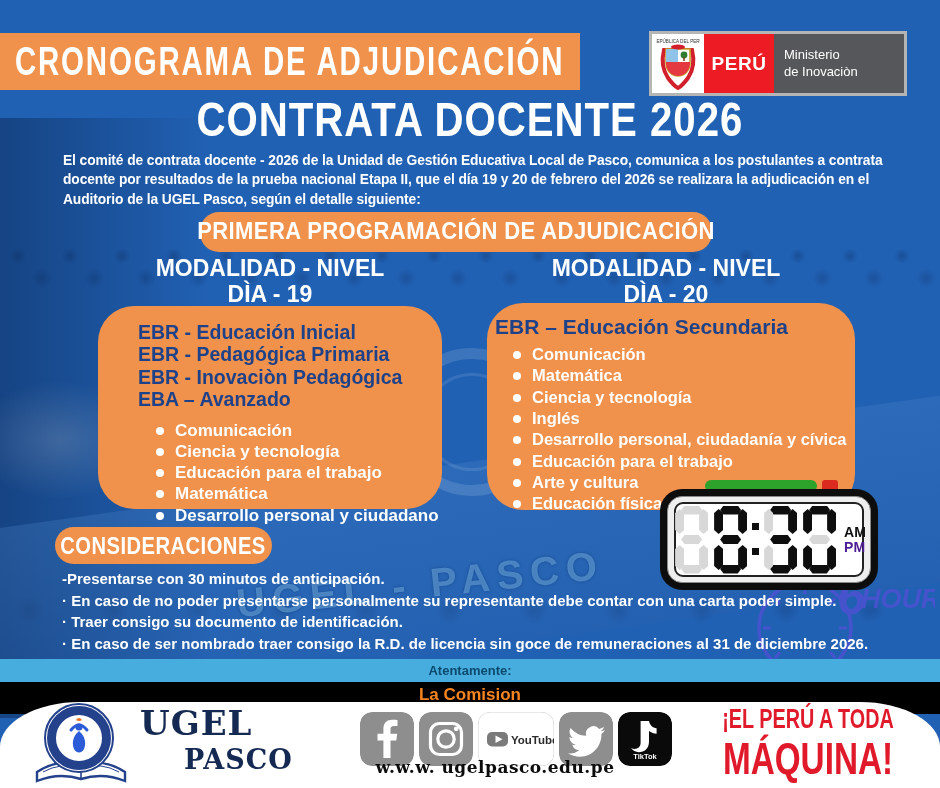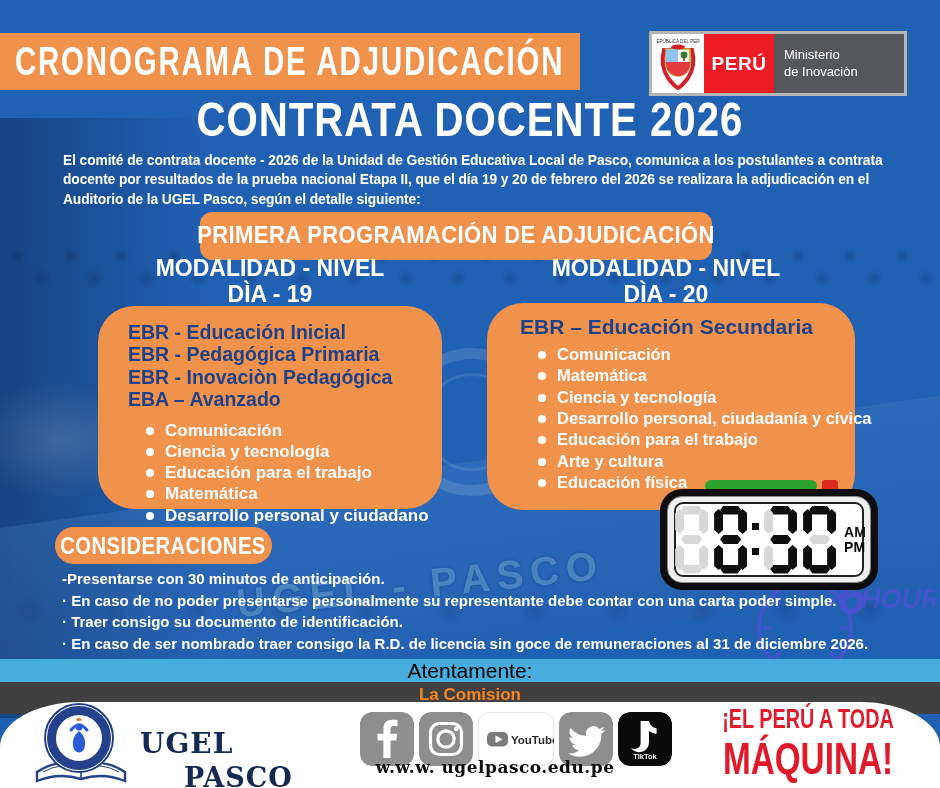--- a/index.html
+++ b/index.html
@@ -48,30 +48,30 @@
     display:flex;flex-direction:column;justify-content:center;padding-left:10px;}
 
   
   .headline{position:absolute;left:0;top:97px;width:940px;text-align:center;z-index:5;}
   .headline span{display:inline-block;color:#fff;font-weight:800;font-size:41px;letter-spacing:1px;
     transform:scale(.98,1.18);white-space:nowrap;}
   .intro{position:absolute;left:63px;top:151px;width:822px;z-index:5;color:#fff;
     font-weight:700;font-size:13.8px;line-height:1.4;letter-spacing:-.1px;}
 
   
-  .prog-pill{position:absolute;left:200px;top:212px;width:512px;height:48px;background:#F0914C;
-    border-radius:12px;z-index:5;display:flex;align-items:center;justify-content:center;}
+  .prog-pill{position:absolute;left:200px;top:212px;width:512px;height:40px;background:#F0914C;
+    border-radius:19px;z-index:5;display:flex;align-items:center;justify-content:center;}
   .prog-pill span{color:#fff;font-weight:800;font-size:22px;letter-spacing:.4px;transform:scaleY(1.05);white-space:nowrap;}
   .col-head{position:absolute;z-index:5;text-align:center;color:#fff;font-weight:800;font-size:23px;line-height:1.08;
     transform:scaleY(1.05);}
   .col-head.left{left:98px;top:256px;width:344px;}
   .col-head.right{left:470px;top:256px;width:392px;}
   .obox{position:absolute;background:#F0914C;border-radius:36px;z-index:5;}
-  .obox.left{left:98px;top:306px;width:344px;height:203px;padding:15px 8px 0 30px;}
-  .obox.right{left:487px;top:303px;width:368px;height:207px;padding:12px 6px 0 33px;}
+  .obox.left{left:98px;top:306px;width:344px;height:203px;padding:15px 8px 0 40px;}
+  .obox.right{left:487px;top:303px;width:368px;height:207px;padding:12px 6px 0 8px;}
   .modal-list{margin:0;padding:0;list-style:none;}
   .modal-list li{color:#1D4289;font-weight:800;font-size:19.5px;line-height:1.15;white-space:nowrap;transform-origin:left;}
   .obox.right .modal-list li{font-size:21px;}
   .subj-list{margin:9px 0 0 0;padding:0 0 0 16px;list-style:none;}
   .obox.right .subj-list{margin-top:5px;}
   .subj-list li{position:relative;color:#fff;font-weight:700;font-size:17px;line-height:1.25;
     padding-left:21px;white-space:nowrap;}
   .obox.right .subj-list li{font-size:16.5px;line-height:1.29;}
   .subj-list li::before{content:"";position:absolute;left:2px;top:7px;width:8px;height:8px;border-radius:50%;background:#fff;}
 
@@ -98,37 +98,37 @@
   .sg.on{background:#0e0e0e;}
   .sg.a,.sg.g,.sg.d{left:6px;width:21px;height:9px;clip-path:polygon(16% 0,84% 0,100% 50%,84% 100%,16% 100%,0 50%);}
   .sg.a{top:0;}.sg.g{top:29.5px;}.sg.d{bottom:0;}
   .sg.b,.sg.c,.sg.e,.sg.f{width:9px;height:25px;clip-path:polygon(50% 0,100% 16%,100% 84%,50% 100%,0 84%,0 16%);}
   .sg.f{left:0;top:3.5px;}.sg.b{right:0;top:3.5px;}.sg.e{left:0;bottom:3.5px;}.sg.c{right:0;bottom:3.5px;}
   .colon{position:relative;width:11px;height:68px;flex:0 0 auto;}
   .colon i{position:absolute;left:2px;width:7px;height:7px;background:#0e0e0e;display:block;}
   .colon i:first-child{top:17px;}.colon i:last-child{top:42px;}
   .ampm{display:flex;flex-direction:column;margin-left:5px;line-height:1.05;font-weight:800;font-size:14px;}
   .ampm .am{color:#111;}
-  .ampm .pm{color:#000000;}
+  .ampm .pm{color:#4c1d95;}
 
   
   .band-light{position:absolute;left:0;top:659px;width:940px;height:23px;background:#46ADDE;z-index:7;
     display:flex;align-items:center;justify-content:center;}
-  .band-light span{color:#000000;font-weight:400;font-size:21px;}
-  .band-dark{position:absolute;left:0;top:682px;width:940px;height:32px;background:#404040;z-index:7;
+  .band-light span{color:#0c4a6e;font-weight:700;font-size:13px;}
+  .band-dark{position:absolute;left:0;top:682px;width:940px;height:32px;background:#000000;z-index:7;
     display:flex;justify-content:center;}
   .band-dark span{color:#F6851F;font-weight:800;font-size:17px;margin-top:3px;}
 
   
   .footer{position:absolute;left:0;top:702px;width:940px;height:86px;background:#fff;z-index:8;
     border-radius:80px 80px 0 0 / 45px 45px 0 0;}
   .logo-seal{position:absolute;left:25px;top:700px;z-index:9;}
   .logo-text{position:absolute;left:140px;top:706px;z-index:9;color:#152A52;
     font-family:"DejaVu Serif","Liberation Serif",serif;font-weight:700;line-height:1;}
-  .logo-text .l1{font-size:28px;letter-spacing:1px;margin-top:24px;}
+  .logo-text .l1{font-size:34px;letter-spacing:1px;}
   .logo-text .l2{font-size:27px;letter-spacing:1px;margin:6px 0 0 44px;}
   .social{position:absolute;left:360px;top:712px;z-index:9;display:flex;align-items:center;gap:5px;}
   .sic{border-radius:12px;flex:0 0 auto;}
   .website{position:absolute;left:330px;top:757px;width:330px;z-index:9;text-align:center;color:#0c0c0c;
     font-family:"DejaVu Serif","Liberation Serif",serif;font-weight:700;font-size:17px;letter-spacing:.5px;}
   .slogan{position:absolute;left:698px;top:706px;width:220px;z-index:9;text-align:center;color:#E01A2B;
     transform:scale(.9,1.22);transform-origin:center top;font-weight:800;line-height:1;}
   .slogan .s1{font-size:22px;letter-spacing:0;}
   .slogan .s2{font-size:37px;margin-top:3px;letter-spacing:0;}
 </style>
@@ -207,20 +207,21 @@
   </div>
 
   <div class="obox right">
     <ul class="modal-list">
         <li>EBR – Educación Secundaria</li>
       </ul>
     <ul class="subj-list">
         <li>Comunicación</li>
         <li>Matemática</li>
         <li>Ciencia y tecnología</li>
+        <li>Inglés</li>
         <li>Desarrollo personal, ciudadanía y cívica</li>
         <li>Educación para el trabajo</li>
         <li>Arte y cultura</li>
         <li>Educación física</li>
       </ul>
   </div>
 
   <div class="cons-pill">
     <span>CONSIDERACIONES</span>
   </div>

